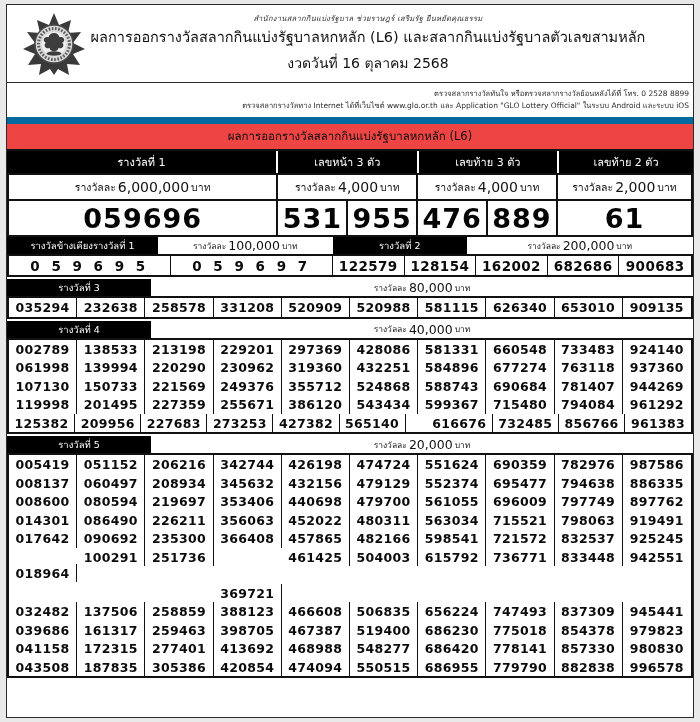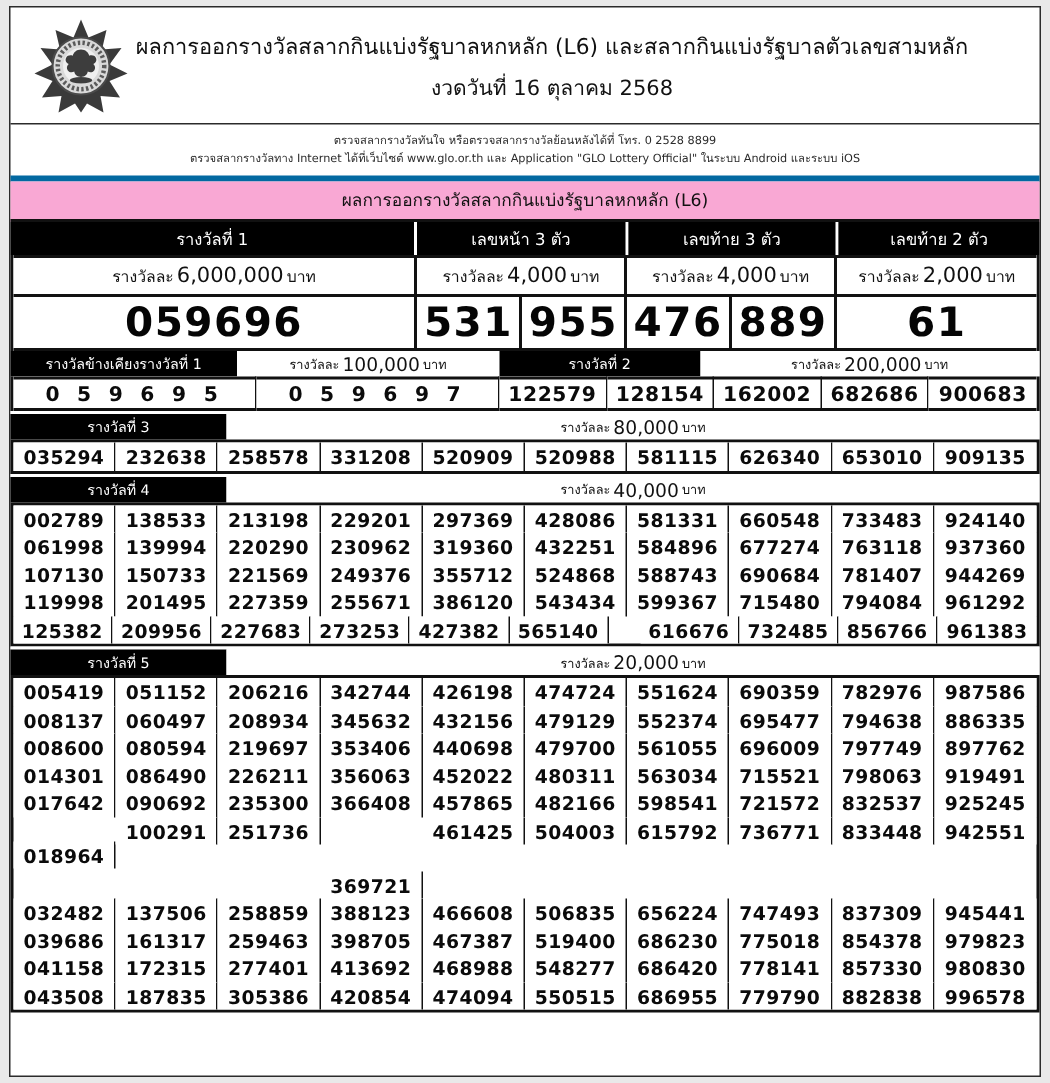--- a/index.html
+++ b/index.html
@@ -73,38 +73,38 @@
     white-space: nowrap;
   }
   .draw-date {
     font-size: 14px;
     color: #111;
     margin-top: 4px;
   }
 
   
   .contact {
-    border-bottom: 4px solid #0369a1;
-    text-align: center;
+    border-bottom: 7px solid #0369a1;
+    text-align: right;
     padding: 5px 4px 6px 4px;
     box-sizing: border-box;
   }
   .contact-line {
     font-size: 7.5px;
     color: #2b2b2b;
     line-height: 1.55;
     white-space: nowrap;
   }
 
   
   .banner {
     text-align: center;
     font-size: 11.5px;
     color: #111;
-    background: #f9a8d4;
+    background: #ef4444;
     padding: 3px 0 4px 0;
     border-bottom: 2px solid #111;
     box-sizing: border-box;
   }
 
   
   .grid { display: flex; flex-direction: column; }
   .row { display: flex; width: 100%; box-sizing: border-box; }
 
   .cell {
@@ -215,20 +215,21 @@
           <circle cx="32" cy="32" r="19" fill="none" stroke="#4a4a4a" stroke-width="1.4"></circle>
           <circle cx="32" cy="32" r="15.5" fill="none" stroke="#5a5a5a" stroke-width="3" stroke-dasharray="1.6 1.6"></circle>
           <circle cx="32" cy="32" r="12" fill="#efefef"></circle>
           <g fill="#3d3d3d">
             <path d="M32 21c-3 0-5 2-5.5 4.2-1.6-.7-3.6-.2-4.4 1.3-.9 1.7.1 3.6 1.7 4.2-1.3 1.1-1.6 3-.6 4.3 1 1.4 3 1.6 4.3.7.2 2 1.9 3.6 4.5 3.6s4.3-1.6 4.5-3.6c1.3.9 3.3.7 4.3-.7 1-1.3.7-3.2-.6-4.3 1.6-.6 2.6-2.5 1.7-4.2-.8-1.5-2.8-2-4.4-1.3C37 23 35 21 32 21z"></path>
             <ellipse cx="32" cy="41.5" rx="7.5" ry="2.2"></ellipse>
           </g>
         </svg>
       </div>
       <div class="masthead-text">
+        <div class="slogan">สำนักงานสลากกินแบ่งรัฐบาล  ช่วยราษฎร์  เสริมรัฐ  ยืนหยัดคุณธรรม</div>
         <div class="main-title">ผลการออกรางวัลสลากกินแบ่งรัฐบาลหกหลัก (L6) และสลากกินแบ่งรัฐบาลตัวเลขสามหลัก</div>
         <div class="draw-date">งวดวันที่ 16 ตุลาคม 2568</div>
       </div>
     </div>
 
     <div class="contact">
       <div class="contact-line">ตรวจสลากรางวัลทันใจ  หรือตรวจสลากรางวัลย้อนหลังได้ที่  โทร. 0 2528 8899</div>
       <div class="contact-line">ตรวจสลากรางวัลทาง Internet ได้ที่เว็บไซต์  www.glo.or.th และ Application "GLO Lottery Official" ในระบบ Android และระบบ iOS</div>
     </div>
 

